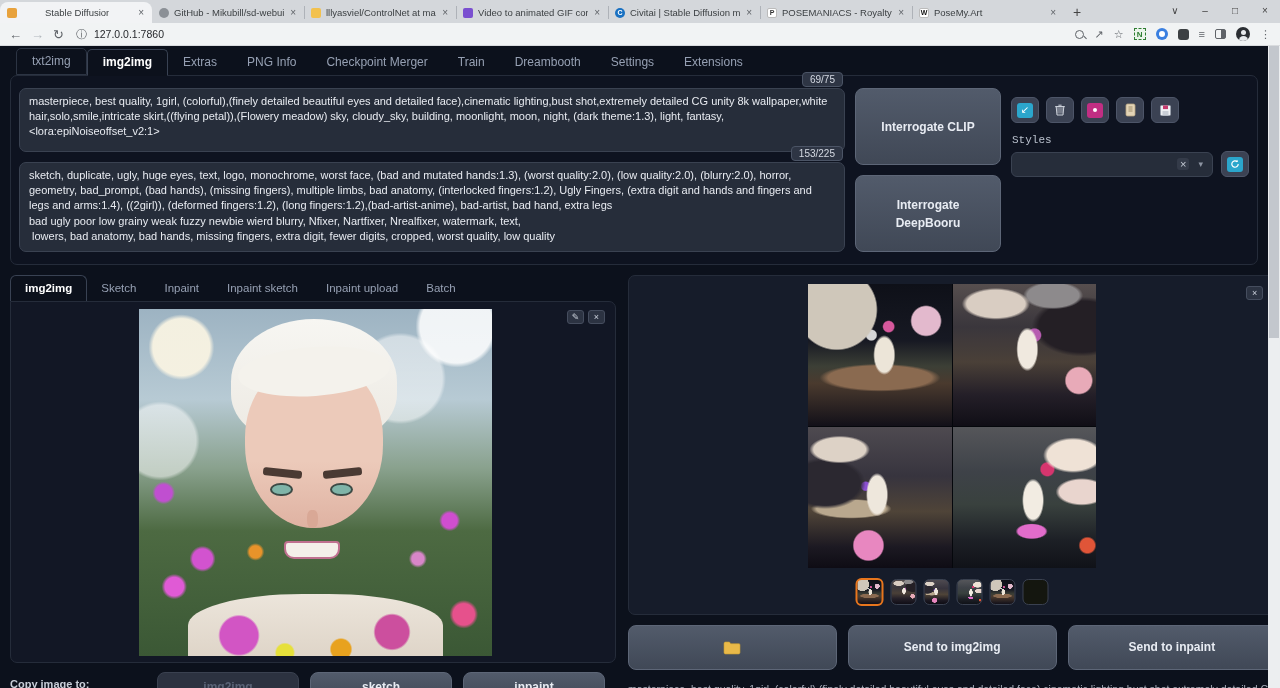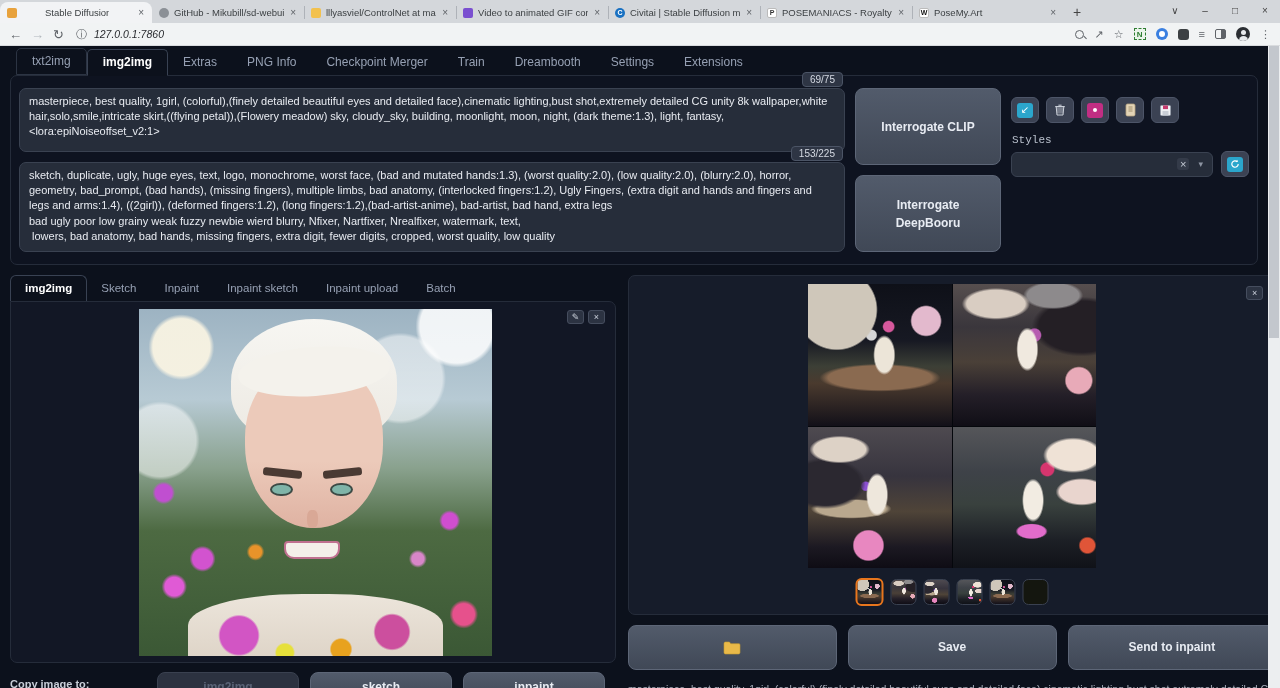--- a/index.html
+++ b/index.html
@@ -23,21 +23,21 @@
          font-size:7px; color:#fff; font-weight:bold; }
   .newtab { width:26px; text-align:center; font-size:14px; color:#444; align-self:center; }
   .winctl { margin-left:auto; display:flex; gap:0; align-self:flex-start; }
   .winbtn { width:30px; height:20px; display:flex; align-items:center; justify-content:center; font-size:10px; color:#444; }
 
   .toolbar { height:23px; background:#f1f3f4; display:flex; align-items:center; padding:0 9px; gap:9px; border-bottom:1px solid #d9dbde; }
   .navbtn { color:#5f6368; font-size:13px; line-height:1; }
   .navbtn.dim { color:#b3b8bd; }
   .urlzone { flex:1; display:flex; align-items:center; gap:7px; padding-left:3px; }
   .siteinfo { font-size:11px; color:#5f6368; }
-  .url { font-size:10.5px; color:#27292d;font-style:italic; }
+  .url { font-size:10.5px; color:#27292d; }
   .toolicons { display:flex; align-items:center; gap:10px; }
   .mag { width:9px; height:9px; border:1.4px solid #5f6368; border-radius:50%; position:relative; }
   .mag::after { content:""; position:absolute; width:4px; height:1.4px; background:#5f6368; right:-4px; bottom:-1px; transform:rotate(45deg); }
   .glyphicon { font-size:11px; color:#5f6368; line-height:1; }
   .extN { width:12px; height:12px; border:1px dashed #2e7d32; color:#2e7d32; font-size:8px; font-weight:bold;
           display:flex; align-items:center; justify-content:center; background:#eaf4ea; }
   .extBlue { width:12px; height:12px; border-radius:50%; background:#3a7fe0; position:relative; }
   .extBlue::after { content:""; position:absolute; inset:3px; border-radius:50%; background:#fff; }
   .extDark { width:11px; height:11px; background:#3c4043; border-radius:3px; }
   .sidebarIcon { width:11px; height:10px; border:1.4px solid #5f6368; border-radius:2px; position:relative; }
@@ -412,21 +412,21 @@
           </div>
         </div>
         <div class="galbtns">
           <div class="greybtn">
             <span>
               <svg width="18" height="14" viewBox="0 0 18 14">
                   <path d="M1 2.5c0-.8.6-1.5 1.4-1.5h4l1.4 1.7h8.1c.8 0 1.1.6 1.1 1.4v7.4c0 .8-.6 1.5-1.4 1.5H2.4c-.8 0-1.4-.7-1.4-1.5z" fill="#e9b949" stroke="#c79a2f" stroke-width=".6"></path>
                 </svg>
             </span>
           </div>
-          <div class="greybtn">Save</div>
+          <div class="greybtn">Send to img2img</div>
           <div class="greybtn">Send to inpaint</div>
         </div>
         <div class="galinfo">masterpiece, best quality, 1girl, (colorful),(finely detailed beautiful eyes and detailed face),cinematic lighting,bust shot,extremely detailed CG</div>
       </div>
     </div>
 
   </div>
   <div class="pscroll">
       <div class="pthumb"></div>
     </div>

